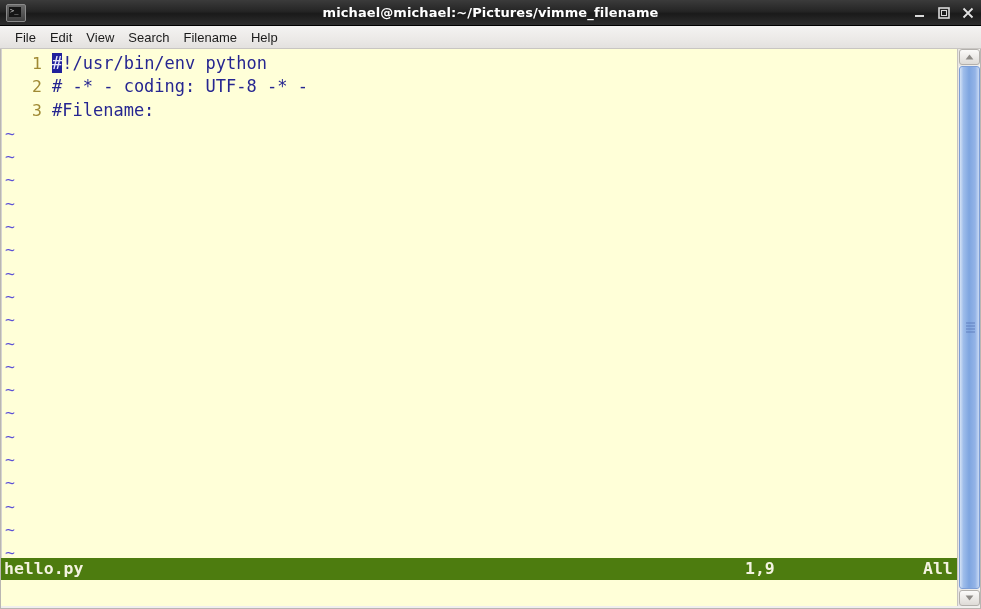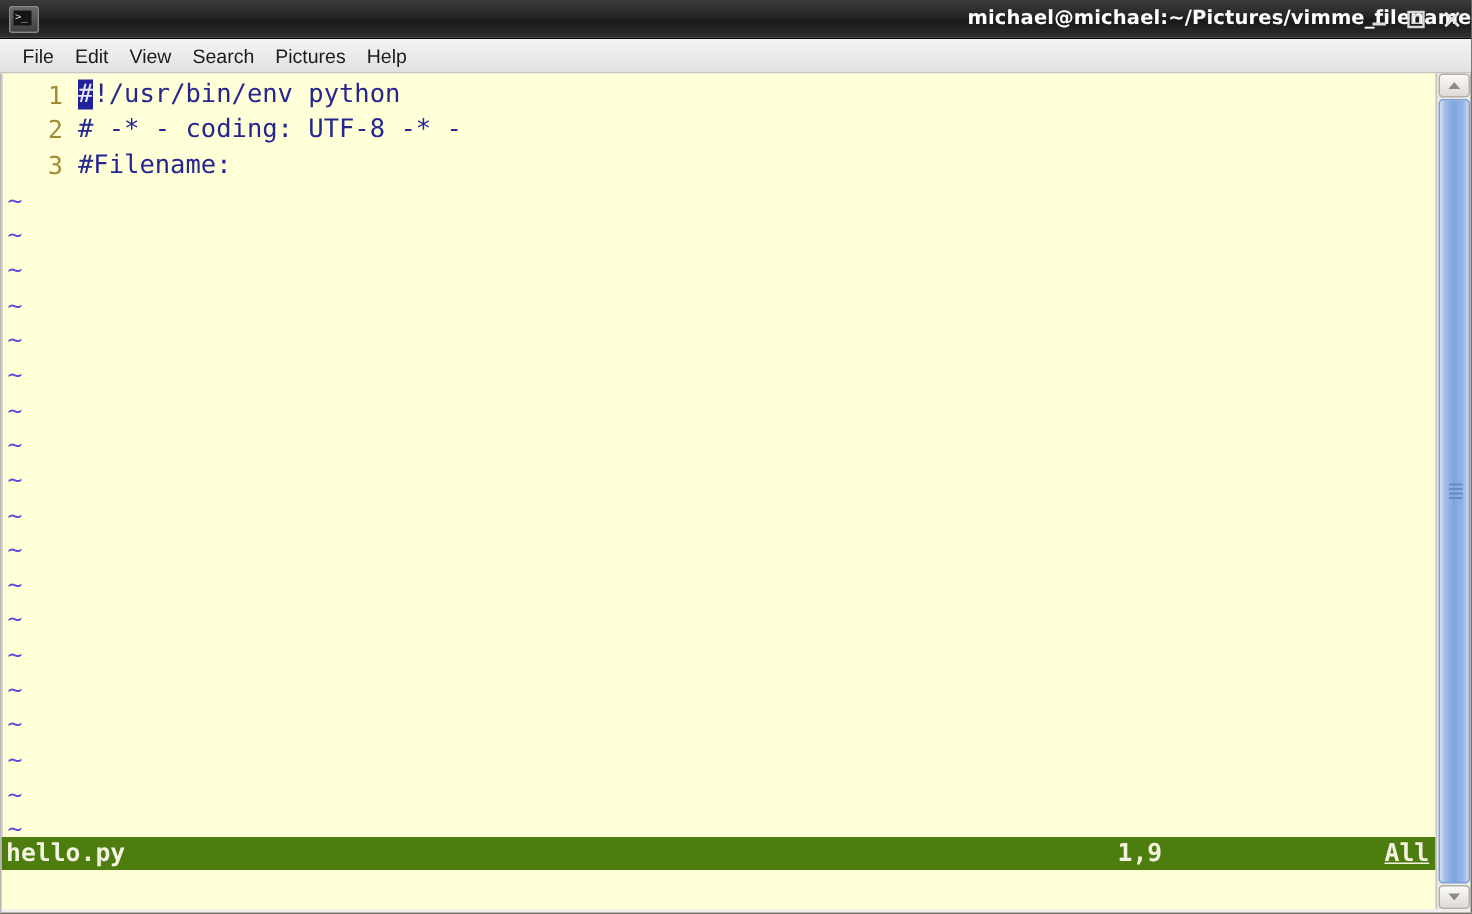--- a/index.html
+++ b/index.html
@@ -54,21 +54,21 @@
     left: 3px; top: 1px;
     font-family: "DejaVu Sans Mono", monospace;
     font-size: 7px;
     color: #d8d8d8;
     line-height: 11px;
   }
   .titlebar-title {
     position: absolute;
     left: 0;
     width: 981px;
-    text-align: right;
+    text-align: center;
     font-family: "DejaVu Sans", sans-serif;
     font-size: 13px;
     font-weight: bold;
     color: #ffffff;
     letter-spacing: 0.1px;
     pointer-events: none;
   }
   .win-buttons {
     position: absolute;
     right: 6px;
@@ -191,21 +191,20 @@
     position: absolute;
     left: 744px;
     top: 0;
     font-weight: bold;
   }
   .st-scroll {
     position: absolute;
     left: 922px;
     top: 0;
     font-weight: bold;
-    text-decoration: underline;
   }
   .cmdline {
     position: absolute;
     left: 1px;
     top: 580px;
     width: 956px;
     height: 26px;
     background: #ffffd8;
     font-family: "DejaVu Sans Mono", monospace;
     font-size: 16.5px;
@@ -316,21 +315,21 @@
         </svg>
       </div>
     </div>
   </div>
 
   <div class="menubar">
     <div class="menu-item">File</div>
     <div class="menu-item">Edit</div>
     <div class="menu-item">View</div>
     <div class="menu-item">Search</div>
-    <div class="menu-item">Pictures</div>
+    <div class="menu-item">Filename</div>
     <div class="menu-item">Help</div>
   </div>
 
   <div class="term">
     <div class="vim-buffer">
 
       <div class="vline">
         <span class="lnum">1</span>
         <span class="ltext"><span class="cursor-cell">#</span><span>!/usr/bin/env python</span></span>
       </div>

